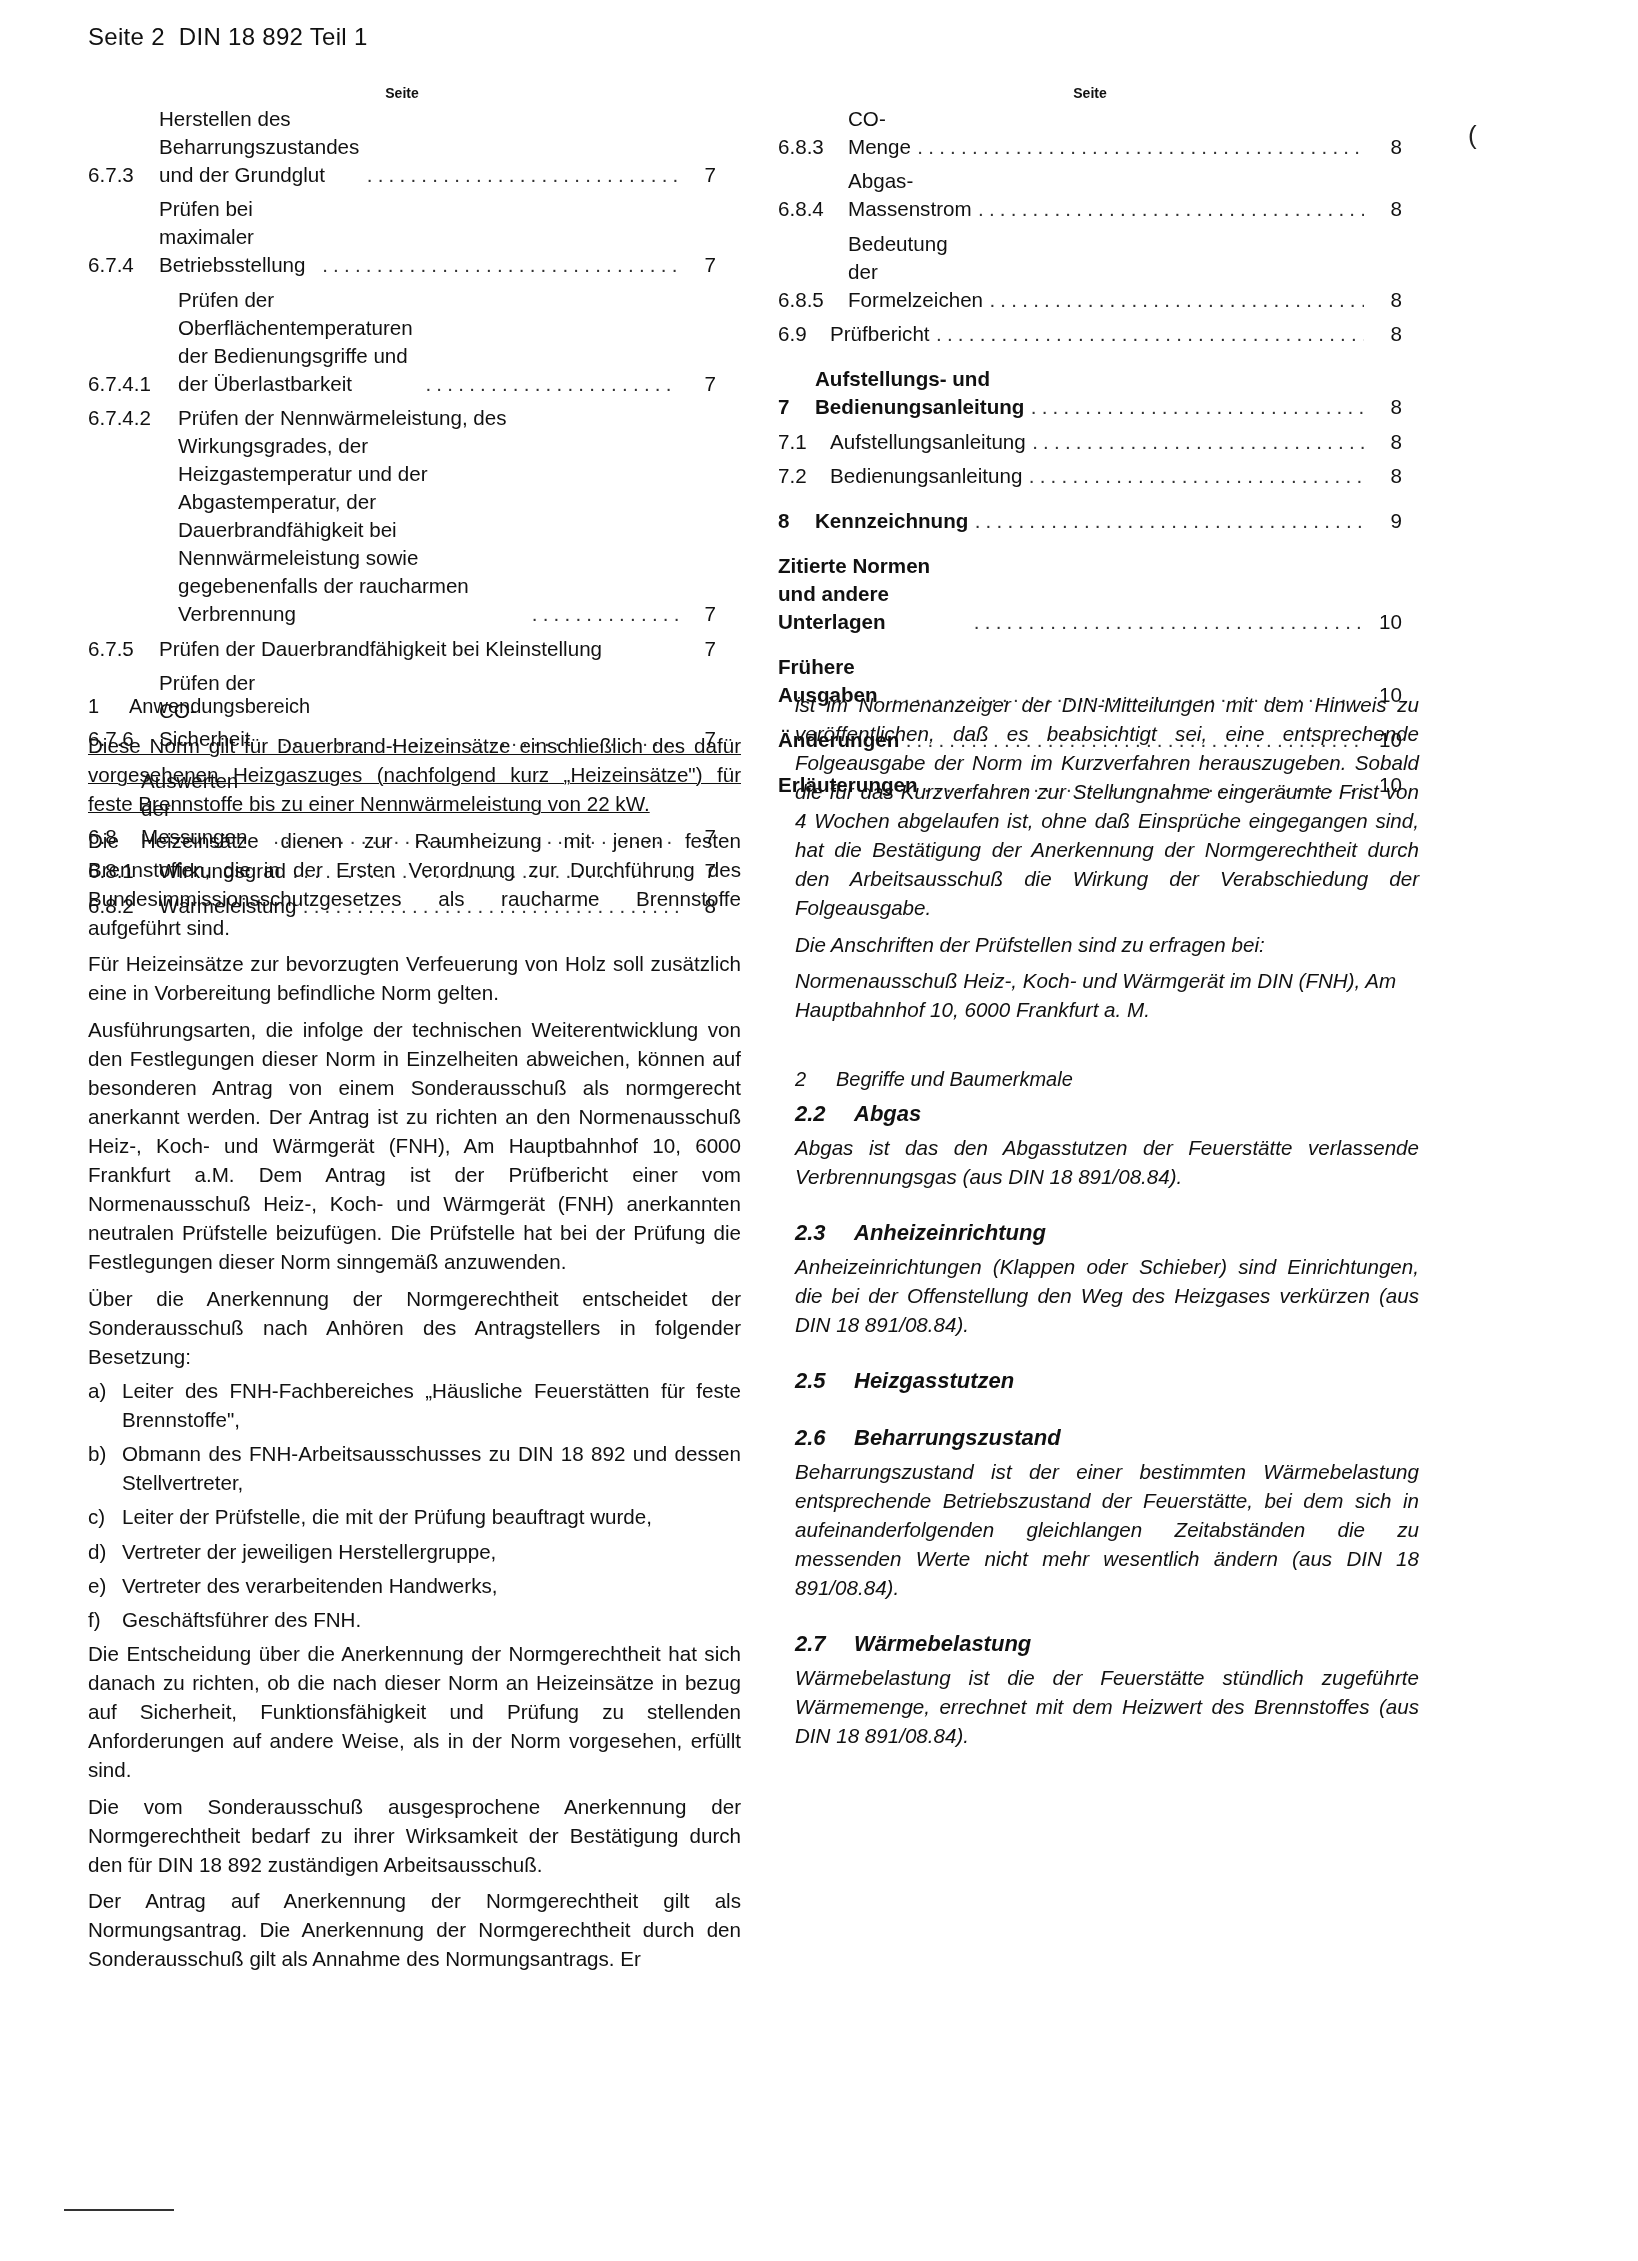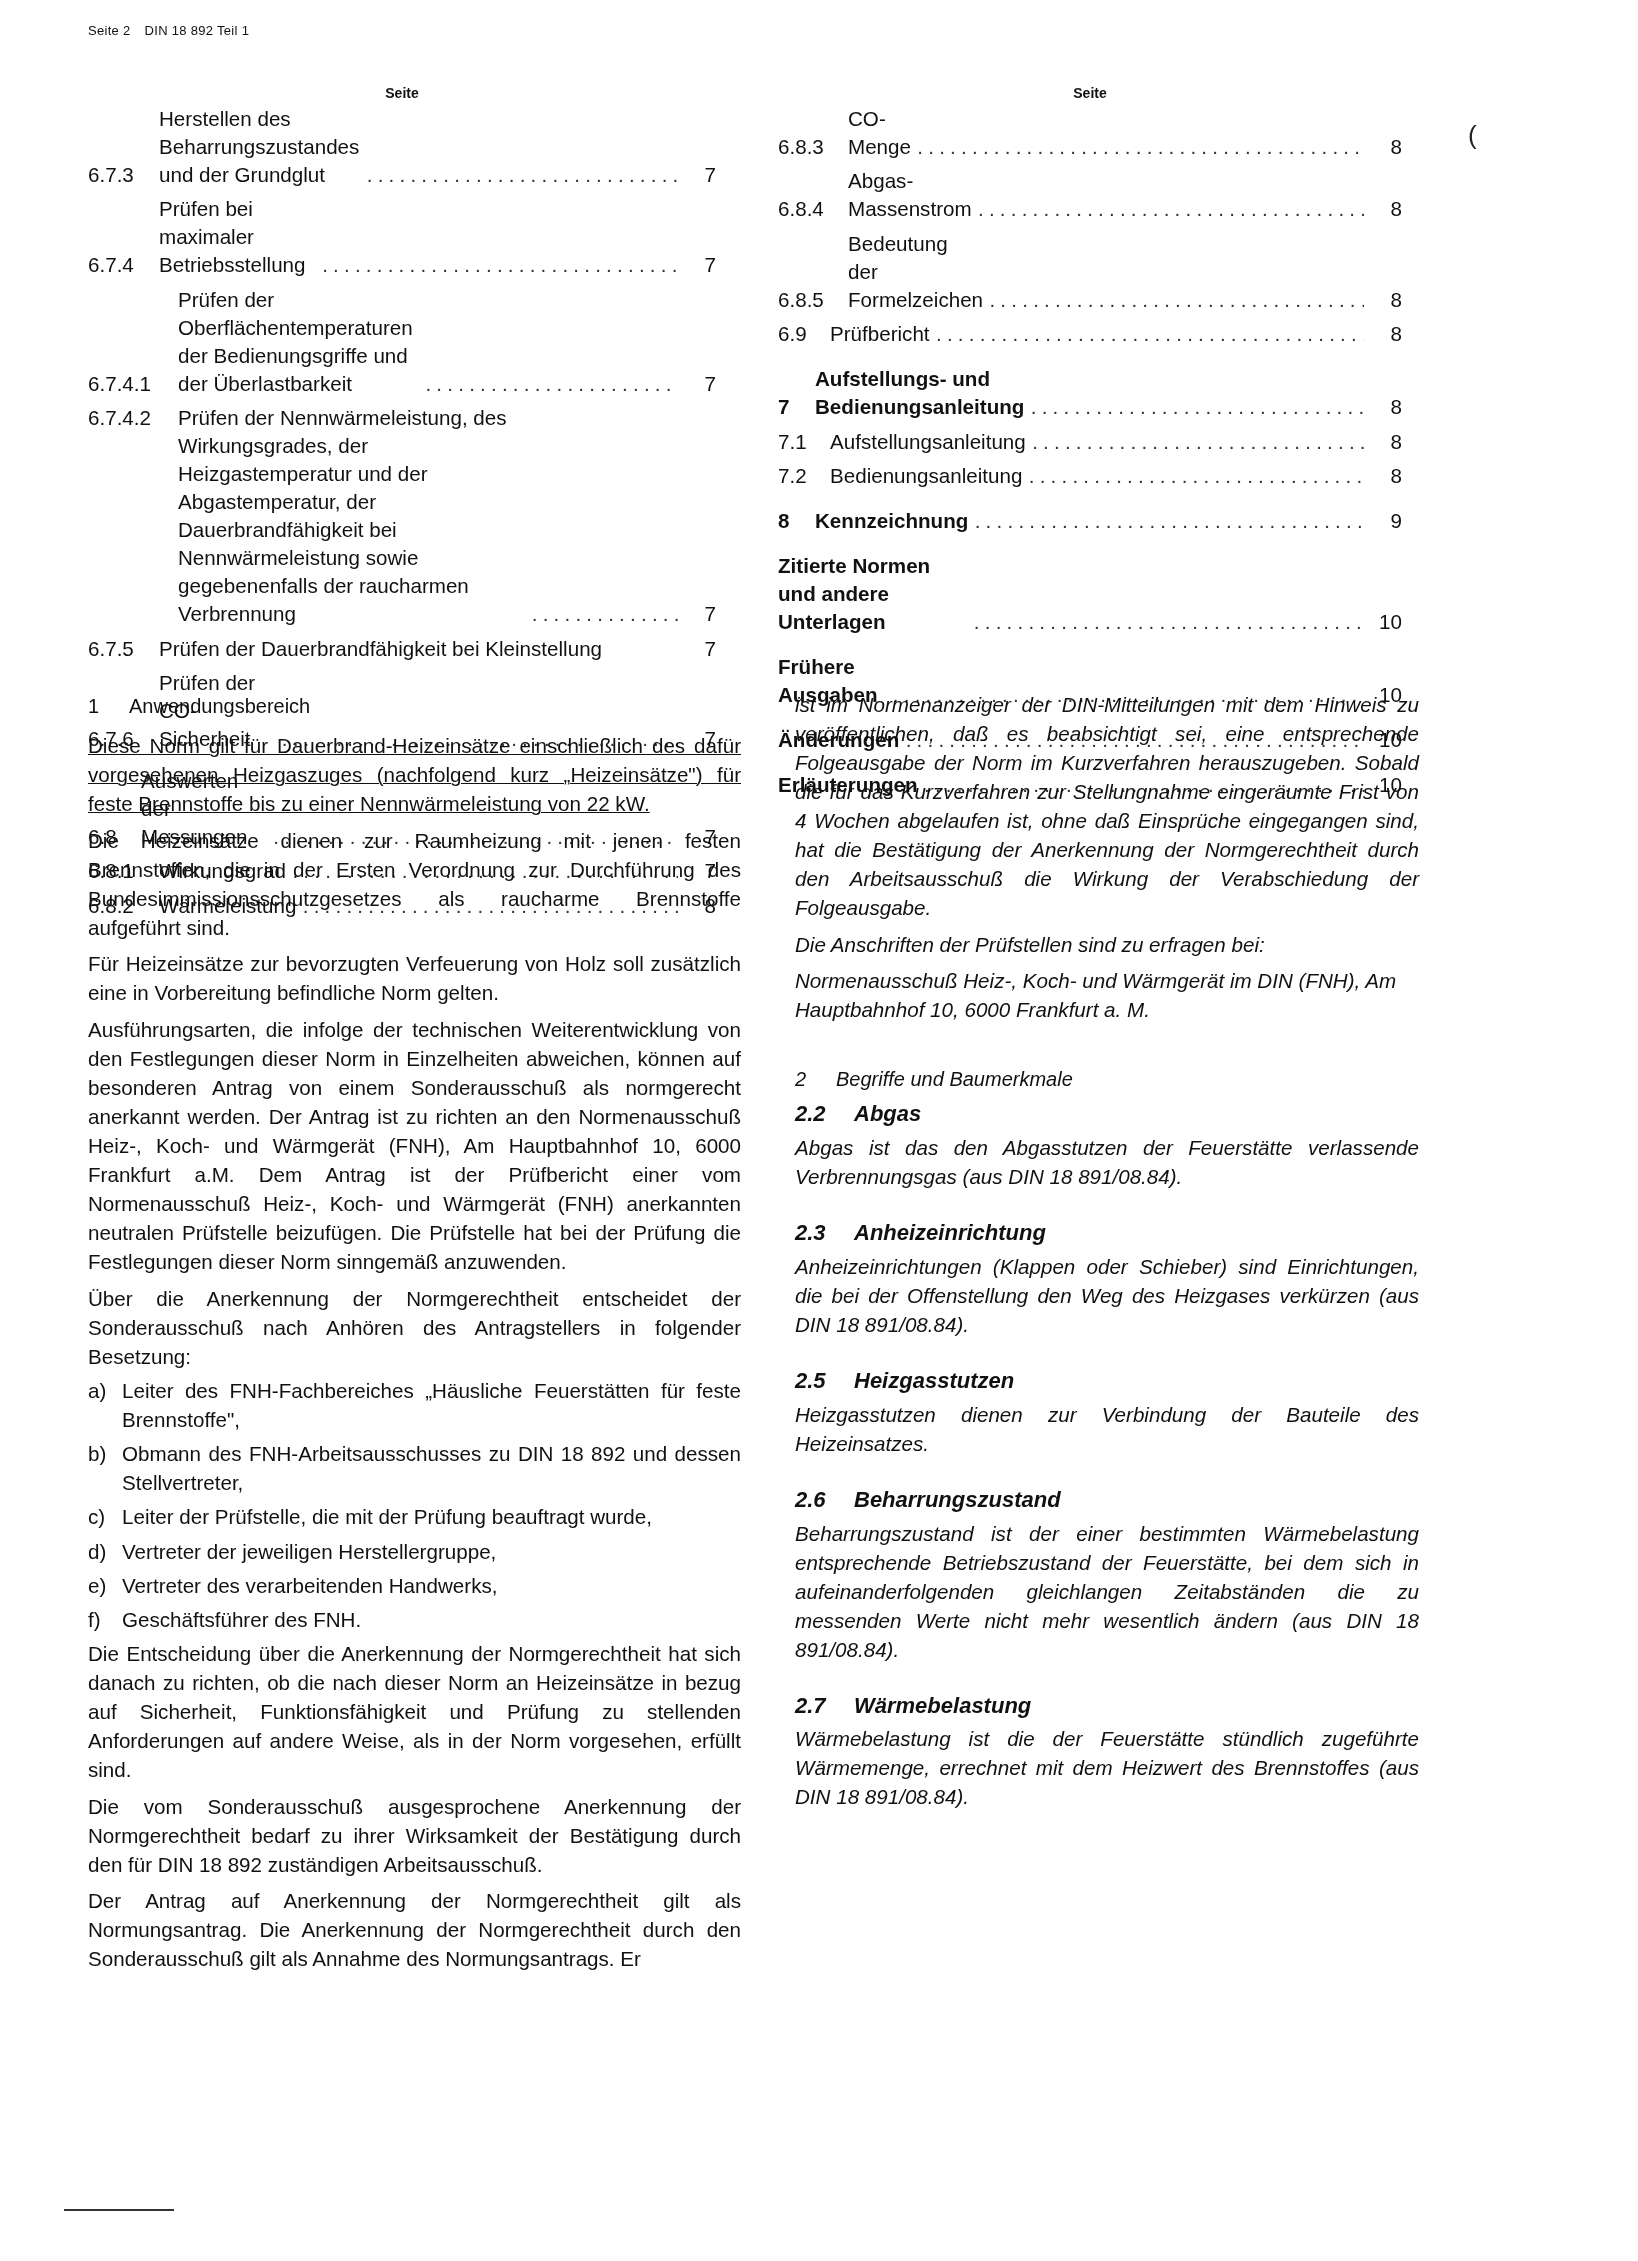--- a/index.html
+++ b/index.html
@@ -2,21 +2,21 @@
 <html style="font-size:10.3px"><head>
 <meta charset="utf-8">
 <style>
   html, body { margin: 0; padding: 0; background: #ffffff; }
   body {
     width: 1638px; height: 2261px; position: relative; overflow: hidden;
     font-family: "Liberation Sans", sans-serif; color: #111111;
   }
   .page-header {
     position: absolute; left: 88px; top: 23px;
-    font-size: 13px; letter-spacing: 0.3px;
+    font-size: 24px; letter-spacing: 0.3px;
   }
   .page-header .gap { display: inline-block; width: 14px; }
 
   
   .toc-col { position: absolute; top: 82px; }
   .toc-left { left: 88px; width: 628px; }
   .toc-right { left: 778px; width: 624px; }
   .toc-seite {
     text-align: center; font-size: 14px; font-weight: bold; height: 23px; line-height: 23px;
     padding-right: 0px;
@@ -287,21 +287,20 @@
   <div class="sec">
     <h2 class="h2"><span class="num">2.2</span><span>Abgas</span></h2>
     <p>Abgas ist das den Abgasstutzen der Feuerstätte verlassende Verbrennungsgas (aus DIN 18 891/08.84).</p>
   </div>
   <div class="sec">
     <h2 class="h2"><span class="num">2.3</span><span>Anheizeinrichtung</span></h2>
     <p>Anheizeinrichtungen (Klappen oder Schieber) sind Einrichtungen, die bei der Offenstellung den Weg des Heizgases verkürzen (aus DIN 18 891/08.84).</p>
   </div>
   <div class="sec">
     <h2 class="h2"><span class="num">2.5</span><span>Heizgasstutzen</span></h2>
-    <p>Heizgasstutzen dienen zur Verbindung der Bauteile des Heizeinsatzes.</p>
   </div>
   <div class="sec">
     <h2 class="h2"><span class="num">2.6</span><span>Beharrungszustand</span></h2>
     <p>Beharrungszustand ist der einer bestimmten Wärmebelastung entsprechende Betriebszustand der Feuerstätte, bei dem sich in aufeinanderfolgenden gleichlangen Zeitabständen die zu messenden Werte nicht mehr wesentlich ändern (aus DIN 18 891/08.84).</p>
   </div>
   <div class="sec">
     <h2 class="h2"><span class="num">2.7</span><span>Wärmebelastung</span></h2>
     <p>Wärmebelastung ist die der Feuerstätte stündlich zugeführte Wärmemenge, errechnet mit dem Heizwert des Brennstoffes (aus DIN 18 891/08.84).</p>
   </div>
 </div>

